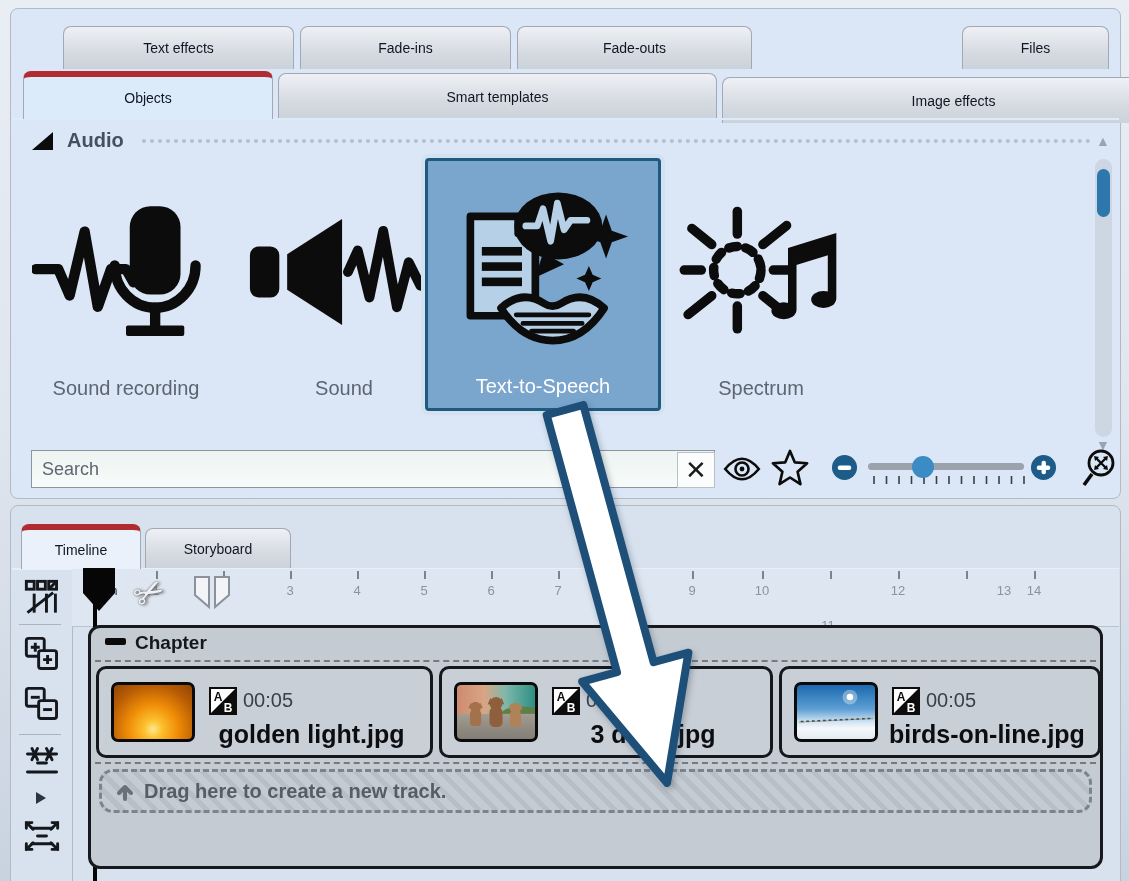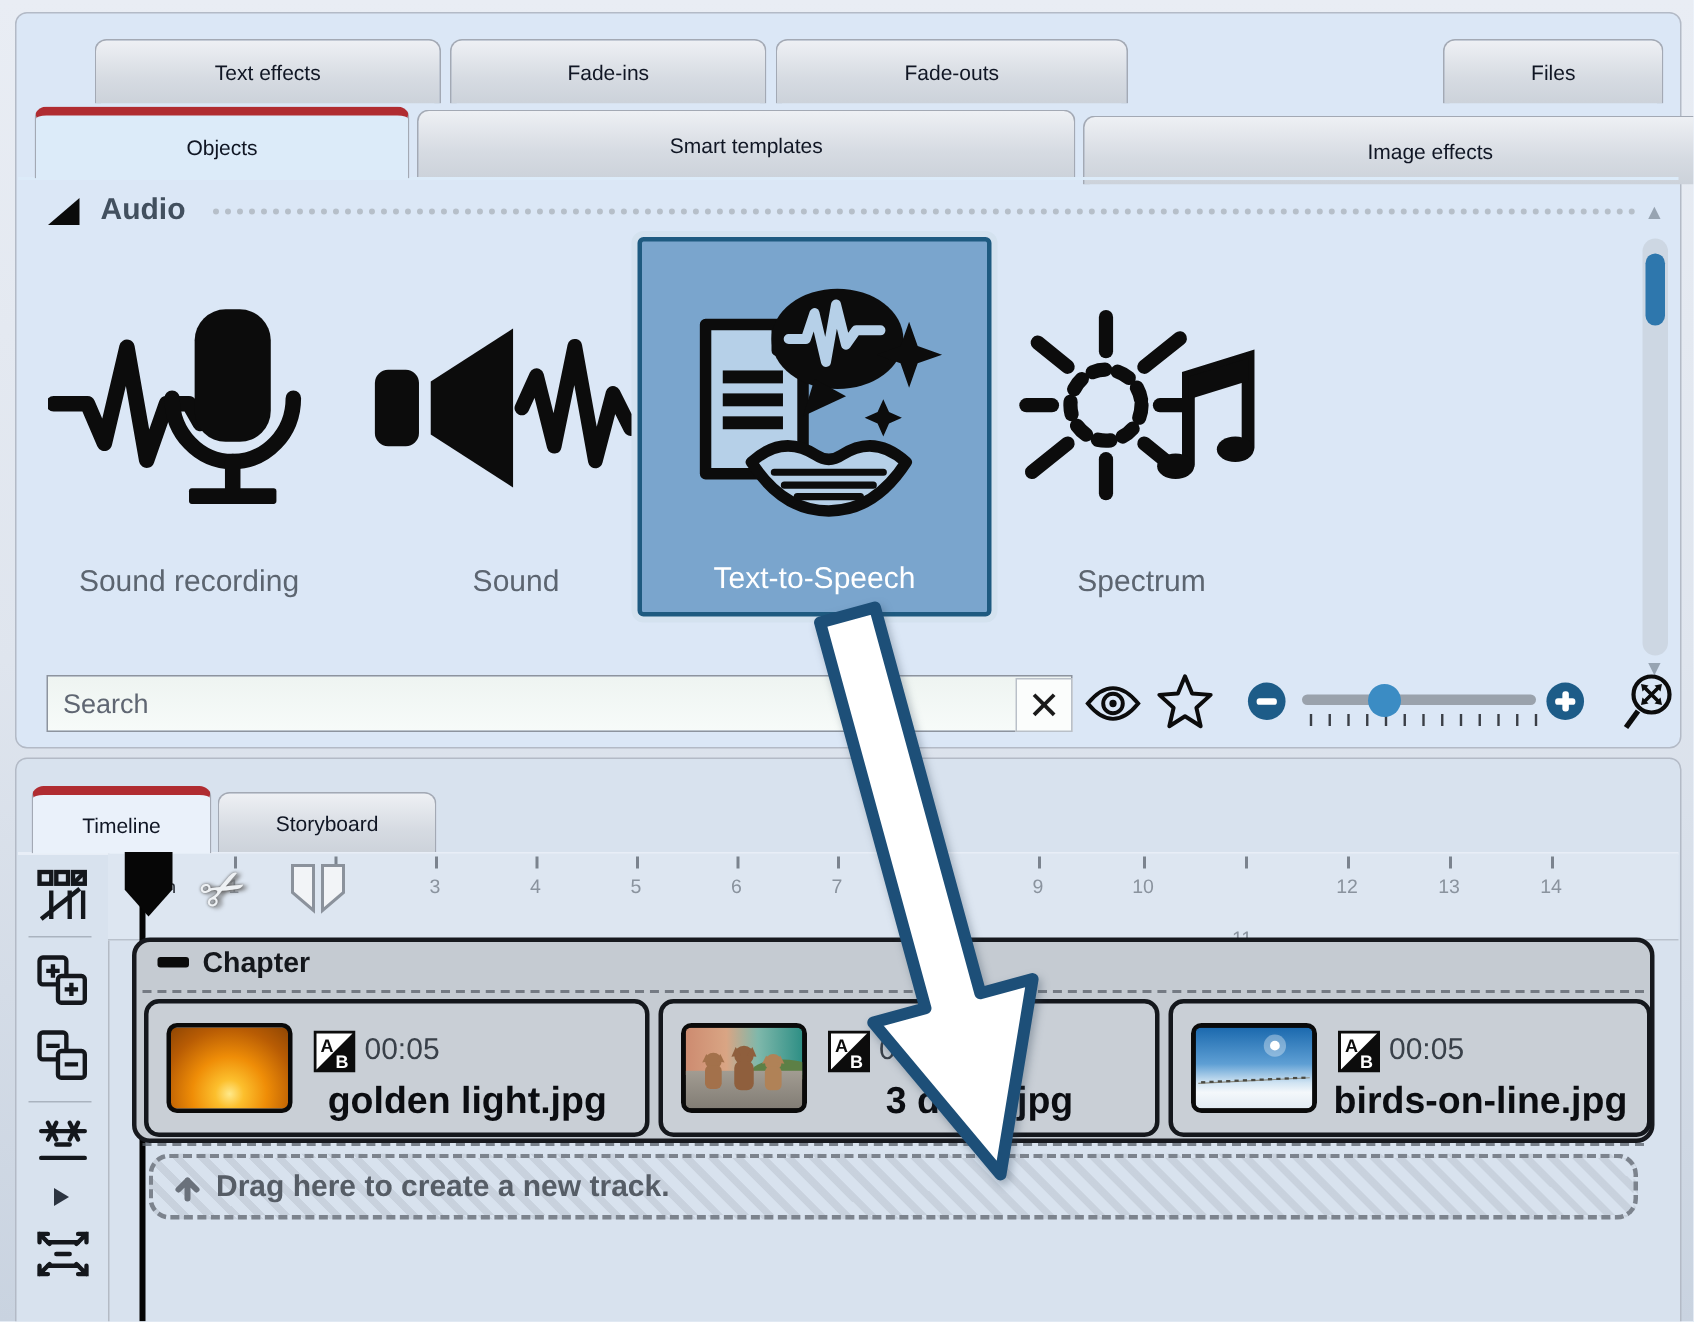--- a/index.html
+++ b/index.html
@@ -44,21 +44,21 @@
   
   .sb-track{position:absolute;left:1084px;top:150px;width:17px;height:278px;background:#cdd7e3;border-radius:9px;}
   .sb-thumb{position:absolute;left:1086px;top:160px;width:13px;height:48px;background:#2e77ad;border-radius:7px;}
   .sb-arrow{position:absolute;left:1083px;width:18px;text-align:center;color:#97a4b2;font-size:14px;cursor:pointer;}
 
   
   .tl-toolbar-sep{position:absolute;left:8px;width:42px;border-top:1px solid #aab3bf;}
   .ruler-num{position:absolute;top:583px;width:30px;margin-left:-15px;text-align:center;font-size:13px;color:#8a939e;}
   .ruler-tick{position:absolute;top:571px;width:2px;height:8px;background:#7b838e;}
 
-  #chapter{position:absolute;left:88px;top:625px;width:1015px;height:137px;background:#c5cbd2;
+  #chapter{position:absolute;left:88px;top:625px;width:1015px;height:244px;background:#c5cbd2;
     border:3px solid #17191e;border-radius:12px;box-sizing:border-box;}
   .chap-dash{position:absolute;left:4px;right:4px;border-top:2px dashed #596069;opacity:.75;}
   .clip{position:absolute;top:38px;height:92px;background:#c9cfd6;border:3px solid #14171c;border-radius:10px;box-sizing:border-box;cursor:pointer;}
   .thumb{position:absolute;left:12px;top:13px;width:84px;height:60px;border:3px solid #0a0a0a;border-radius:7px;overflow:hidden;box-sizing:border-box;background:#000;}
   .clip-dur{position:absolute;left:144px;top:20px;font-size:20px;color:#394049;}
   .clip-ab{position:absolute;left:110px;top:18px;}
   .clip-name{position:absolute;left:100px;right:6px;bottom:6px;text-align:center;font-size:25px;font-weight:bold;color:#0b0d11;white-space:nowrap;overflow:hidden;}
 
   #dropZone{position:absolute;left:8px;top:141px;width:993px;height:44px;box-sizing:border-box;
     border:3px dashed #7c838d;border-radius:14px;color:#565d66;display:flex;align-items:center;gap:10px;
@@ -336,21 +336,21 @@
       <span class="ruler-num" style="left:625px;">8</span>
     <div class="ruler-tick" style="left:692px;"></div>
       <span class="ruler-num" style="left:692px;">9</span>
     <div class="ruler-tick" style="left:762px;"></div>
       <span class="ruler-num" style="left:762px;">10</span>
     <div class="ruler-tick" style="left:830px;"></div>
       <span class="ruler-num" style="left:828px;margin-top:35px;">11</span>
     <div class="ruler-tick" style="left:898px;"></div>
       <span class="ruler-num" style="left:898px;text-align:center;">12</span>
     <div class="ruler-tick" style="left:966px;"></div>
-      <span class="ruler-num" style="left:966px;">13</span>
+      <span class="ruler-num" style="left:1004px;">13</span>
     <div class="ruler-tick" style="left:1034px;"></div>
       <span class="ruler-num" style="left:1034px;">14</span>
   </div>
 
   <span class="abs" style="left:88px;top:584px;font-size:12px;color:#262b33;z-index:4;">0 min</span>
   <div class="abs" style="left:134px;top:572px;font-size:36px;color:#eef1f4;transform:rotate(-28deg);text-shadow:0 0 2px #555,2px 2px 3px #666;z-index:5;">✂</div>
   <div class="abs" style="left:192px;top:574px;z-index:5;">
     <svg width="40" height="38" viewBox="0 0 40 38">
       <polygon points="3,3 17,3 17,33 3,21" fill="#f2f4f7" stroke="#8b929c" stroke-width="2"></polygon>
       <polygon points="37,3 23,3 23,33 37,21" fill="#f2f4f7" stroke="#8b929c" stroke-width="2"></polygon>

